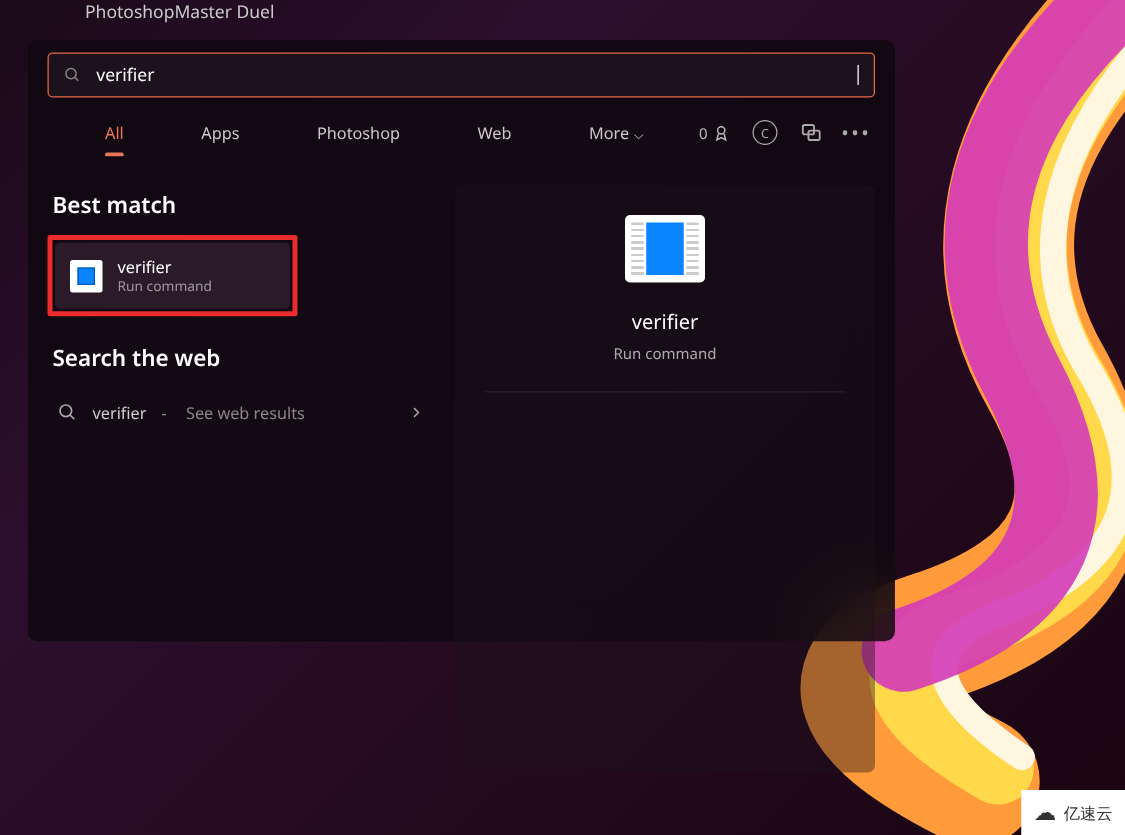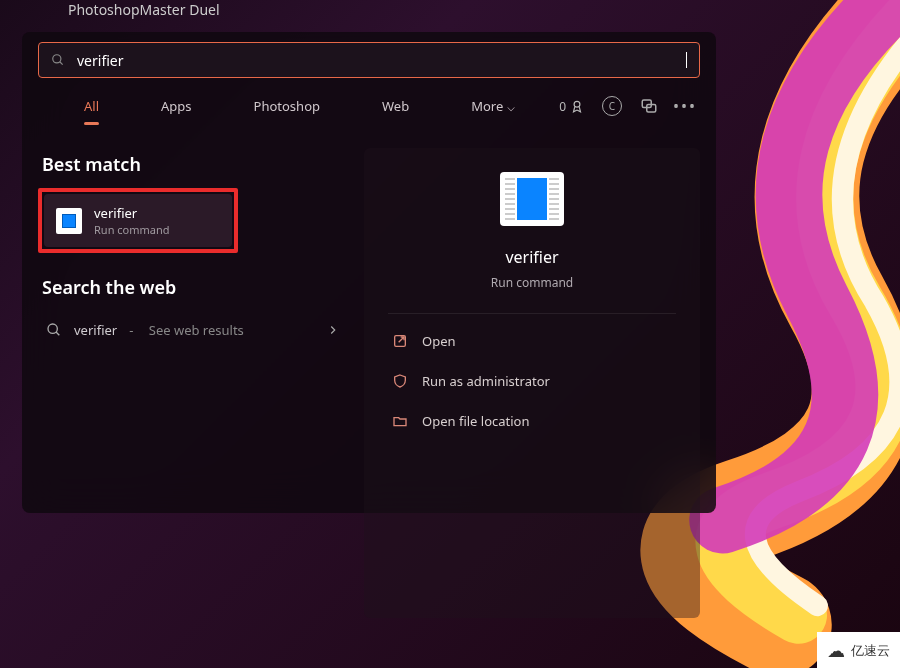--- a/index.html
+++ b/index.html
@@ -174,41 +174,20 @@
 
     <div class="right-col">
       <div class="big-icon">
         <div class="side"></div>
           <div class="blue"></div>
           <div class="side"></div>
       </div>
       <div class="detail-title">verifier</div>
       <div class="detail-sub">Run command</div>
       <div class="divider"></div>
-      <div class="actions">
-        <div class="action">
-          <svg class="aicon" viewBox="0 0 24 24" stroke-width="2">
-              <rect x="4" y="4" width="16" height="16" rx="2"></rect>
-              <path d="M10 14 L18 6 M13 6 H18 V11"></path>
-            </svg>
-          <span>Open</span>
-        </div>
-        <div class="action">
-          <svg class="aicon" viewBox="0 0 24 24" stroke-width="2">
-              <path d="M12 3 L20 6 V11 C20 16 16 20 12 21 C8 20 4 16 4 11 V6 Z"></path>
-            </svg>
-          <span>Run as administrator</span>
-        </div>
-        <div class="action">
-          <svg class="aicon" viewBox="0 0 24 24" stroke-width="2">
-              <path d="M3 7 V19 H21 V9 H12 L10 7 Z"></path>
-            </svg>
-          <span>Open file location</span>
-        </div>
-      </div>
     </div>
   </div>
 </div>
 
 <div class="watermark">
   <span class="cloud">☁</span>
   <span>亿速云</span>
 </div>
 
 </body></html>

